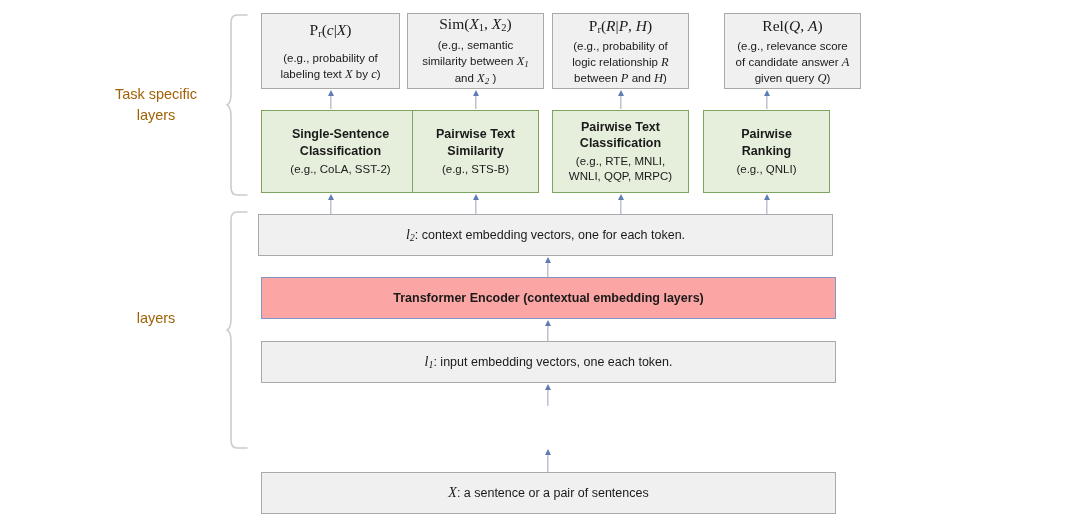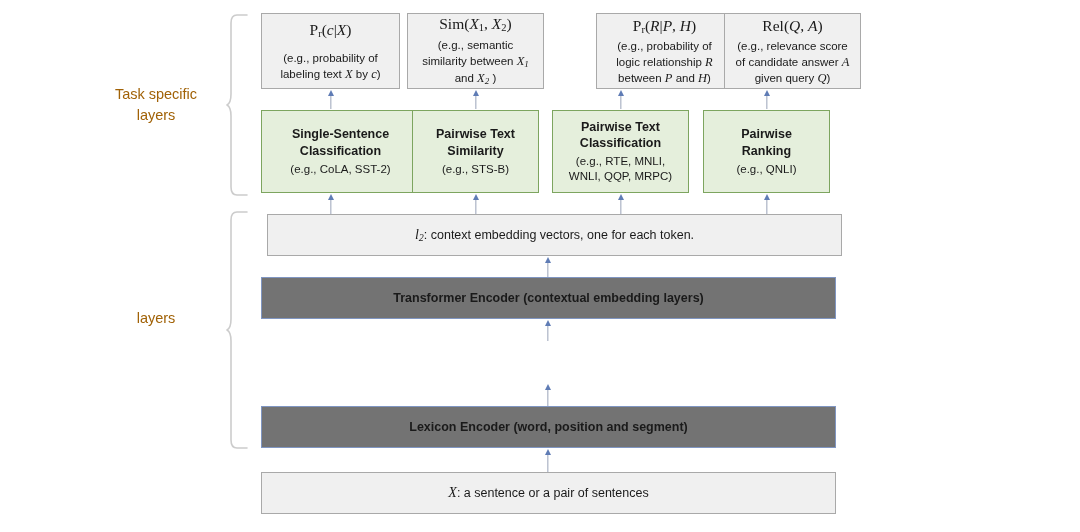--- a/index.html
+++ b/index.html
@@ -34,21 +34,21 @@
   }
   .box-gray {
     background: #f0f0f0;
     border: 1px solid #a9a9a9;
   }
   .box-green {
     background: #e5efdc;
     border: 1.5px solid #7da55f;
   }
   .box-blue {
-    background: #737373;
+    background: #fca5a5;
     border: 1.5px solid #8096c2;
     text-align: right;
   }
 
   
   .hdr {
     font-size: 15.5px;
     font-family: "Liberation Serif", serif;
     margin-bottom: 3px;
     white-space: nowrap;
@@ -180,21 +180,21 @@
 
   <div class="box box-gray" style="left:407px; top:13px; width:137px; height:76px;">
     <div class="hdr">Sim(<i>X</i><sub>1</sub>, <i>X</i><sub>2</sub>)</div>
     <div class="sub">
         <div>(e.g., semantic</div>
         <div>similarity between <i>X</i><sub>1</sub></div>
         <div>and <i>X</i><sub>2</sub> )</div>
       </div>
   </div>
 
-  <div class="box box-gray" style="left:552px; top:13px; width:137px; height:76px;margin-left:44px;">
+  <div class="box box-gray" style="left:552px; top:13px; width:137px; height:76px;">
     <div class="hdr">P<sub>r</sub>(<i>R</i>|<i>P</i>, <i>H</i>)</div>
     <div class="sub">
         <div>(e.g., probability of</div>
         <div>logic relationship <i>R</i></div>
         <div>between <i>P</i> and <i>H</i>)</div>
       </div>
   </div>
 
   <div class="box box-gray" style="left:698px; top:13px; width:137px; height:76px;margin-left:26px;">
     <div class="hdr">Rel(<i>Q</i>, <i>A</i>)</div>
@@ -273,47 +273,47 @@
   </div>
   <div class="arrow" style="left:614px; top:194px; width:14px; height:20px;">
     <div class="shaft"></div>
       <div class="head"></div>
   </div>
   <div class="arrow" style="left:760px; top:194px; width:14px; height:20px;">
     <div class="shaft"></div>
       <div class="head"></div>
   </div>
 
-  <div class="box box-gray" style="left:267px; top:214px; width:575px; height:42px;">
+  <div class="box box-gray" style="left:258px; top:214px; width:575px; height:42px;">
     <div class="bar-label-plain"><span class="mathvar">l</span><sub>2</sub>: context embedding vectors, one for each token.</div>
   </div>
 
   <div class="arrow" style="left:541px; top:257px; width:14px; height:20px;">
     <div class="shaft"></div>
       <div class="head"></div>
   </div>
 
   <div class="box box-blue" style="left:261px; top:277px; width:575px; height:42px;">
     <div class="bar-label">Transformer Encoder (contextual embedding layers)</div>
   </div>
 
   <div class="arrow" style="left:541px; top:320px; width:14px; height:21px;">
     <div class="shaft"></div>
       <div class="head"></div>
   </div>
 
+  <div class="box box-gray" style="left:261px; top:341px; width:575px; height:42px;">
+    <div class="bar-label-plain"><span class="mathvar">l</span><sub>1</sub>: input embedding vectors, one each token.</div>
+  </div>
 
   <div class="arrow" style="left:541px; top:384px; width:14px; height:22px;">
     <div class="shaft"></div>
       <div class="head"></div>
   </div>
 
-  <div class="box box-blue" style="left:261px; top:406px; width:575px; height:42px;">
-    <div class="bar-label">Lexicon Encoder (word, position and segment)</div>
-  </div>
 
   <div class="arrow" style="left:541px; top:449px; width:14px; height:23px;">
     <div class="shaft"></div>
       <div class="head"></div>
   </div>
 
   <div class="box box-gray" style="left:261px; top:472px; width:575px; height:42px;">
     <div class="bar-label-plain"><span class="mathvar">X</span>: a sentence or a pair of sentences</div>
   </div>
 

